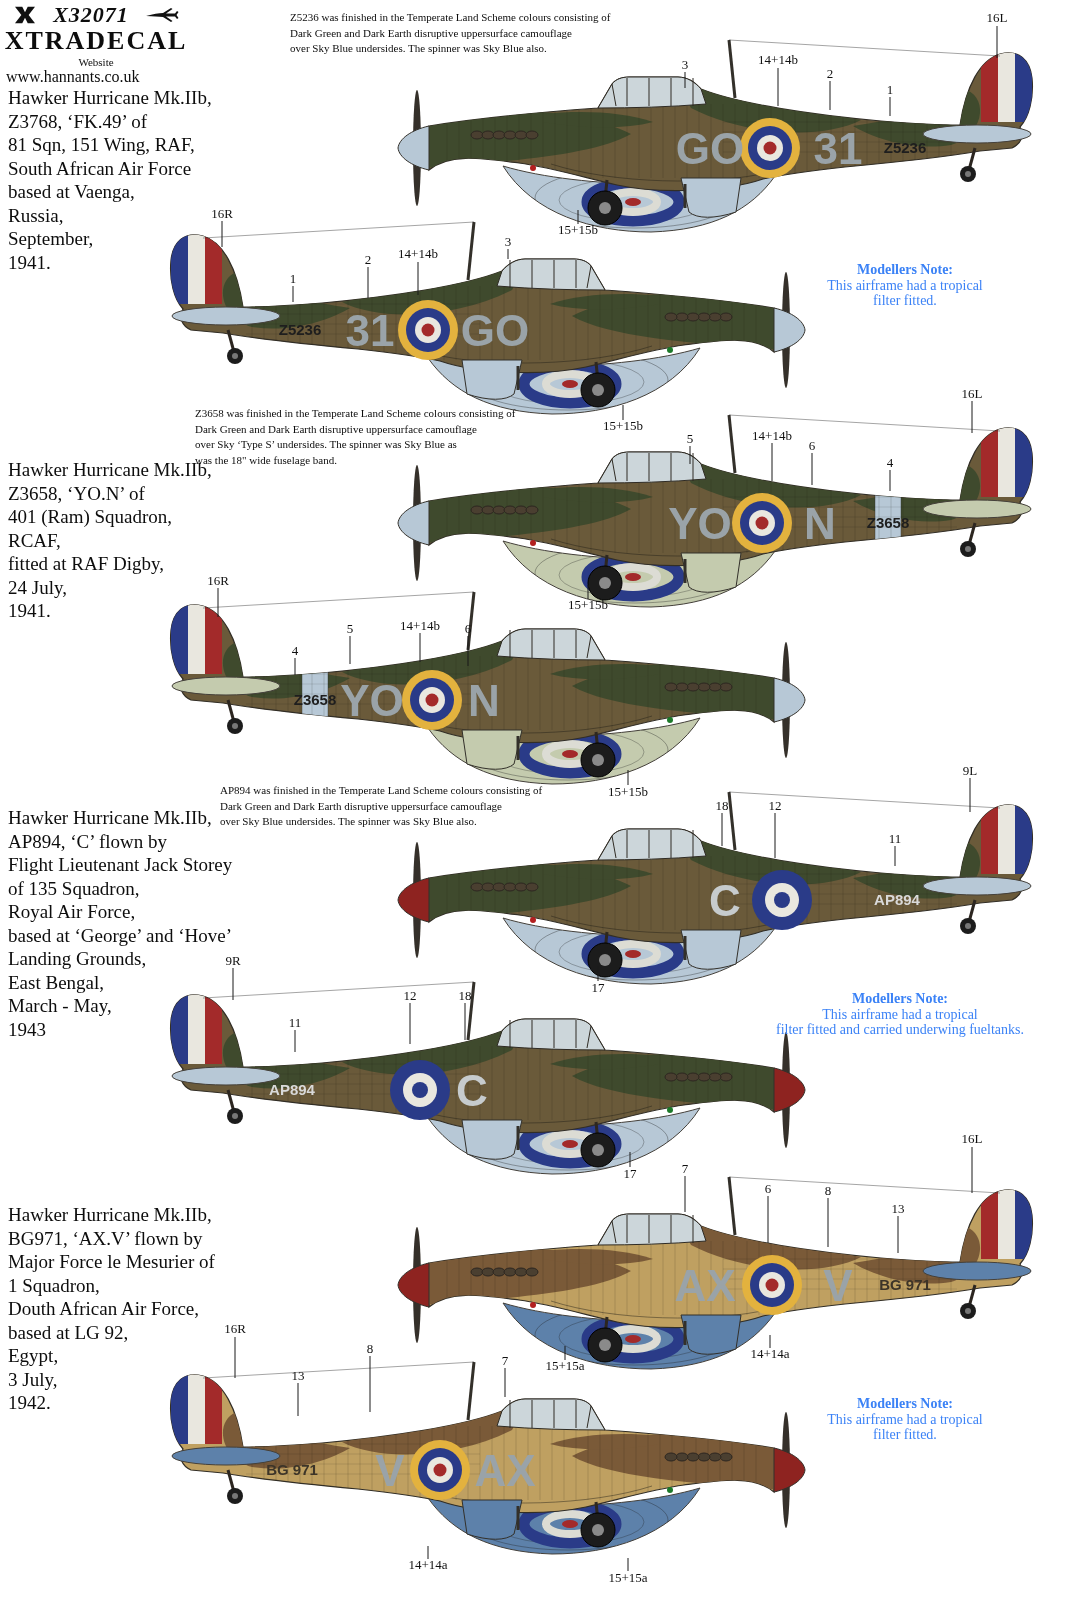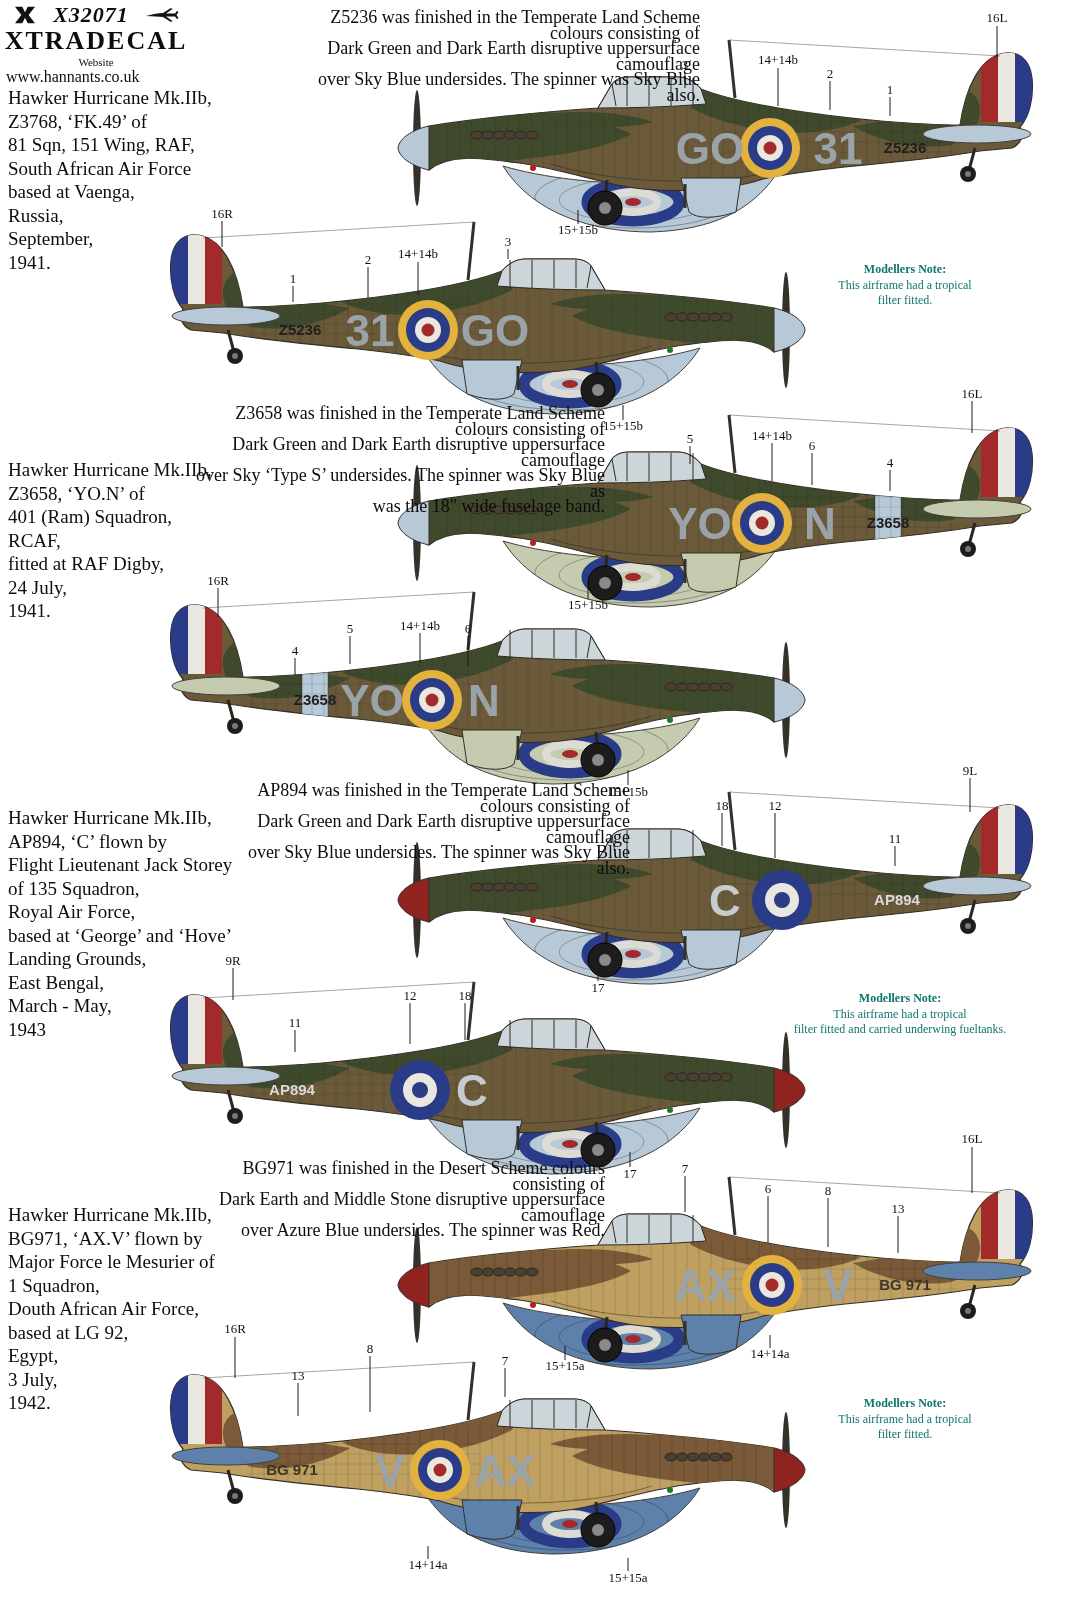--- a/index.html
+++ b/index.html
@@ -7,22 +7,22 @@
   .page{position:relative;width:1083px;height:1602px;background:#ffffff;overflow:hidden;
         font-family:"Liberation Serif",serif;color:#0d0d0d}
   .abs{position:absolute}
   .hdr{text-align:center;width:184px}
   .hdr-row{display:flex;align-items:center;justify-content:center;gap:16px}
   .hdr-code{font-size:22px;font-weight:bold;font-style:italic;letter-spacing:1px}
   .hdr-brand{font-size:26px;font-weight:bold;letter-spacing:2px;margin-top:-2px}
   .hdr-web{font-size:11px;line-height:12px}
   .hdr-url{font-size:16px;text-align:left;padding-left:2px}
   .desc{font-size:19px;line-height:23.5px;white-space:nowrap}
-  .note{font-size:18px;line-height:15.5px;text-align:right}
-  .mnote{font-size:12px;line-height:15.5px;text-align:center;color:#0f766e}
+  .note{font-size:11px;line-height:15.5px;text-align:left}
+  .mnote{font-size:14px;line-height:15.5px;text-align:center;color:#3b82f6}
   .mnote-title{font-weight:bold}
   svg.profile{position:absolute;overflow:visible}
   .code{font-family:"Liberation Sans",sans-serif;font-weight:bold;font-size:44px;text-anchor:middle}
   .serial{font-family:"Liberation Sans",sans-serif;font-weight:bold;font-size:15px;text-anchor:middle}
   .callout{font-size:13px;text-anchor:middle;fill:#111;font-family:"Liberation Serif",serif}
 </style>
 </head>
 <body>
 
 <div class="page" id="page">
@@ -1121,25 +1121,20 @@
       <div>Z3658 was finished in the Temperate Land Scheme colours consisting of</div>
       <div>Dark Green and Dark Earth disruptive uppersurface camouflage</div>
       <div>over Sky ‘Type S’ undersides. The spinner was Sky Blue as</div>
       <div>was the 18" wide fuselage band.</div>
     </div>
     <div class="abs note" style="left: 220px; top: 783px; width: 410px;">
       <div>AP894 was finished in the Temperate Land Scheme colours consisting of</div>
       <div>Dark Green and Dark Earth disruptive uppersurface camouflage</div>
       <div>over Sky Blue undersides. The spinner was Sky Blue also.</div>
     </div>
-    <div class="abs note" style="left: 195px; top: 1161px; width: 410px;">
-      <div>BG971 was finished in the Desert Scheme colours consisting of</div>
-      <div>Dark Earth and Middle Stone disruptive uppersurface camouflage</div>
-      <div>over Azure Blue undersides. The spinner was Red.</div>
-    </div>
     <div class="abs mnote" style="left: 785px; top: 262px; width: 240px;">
       <div class="mnote-title">Modellers Note:</div>
       <div>This airframe had a tropical</div>
       <div>filter fitted.</div>
     </div>
     <div class="abs mnote" style="left: 770px; top: 991px; width: 260px;">
       <div class="mnote-title">Modellers Note:</div>
       <div>This airframe had a tropical</div>
       <div>filter fitted and carried underwing fueltanks.</div>
     </div>

